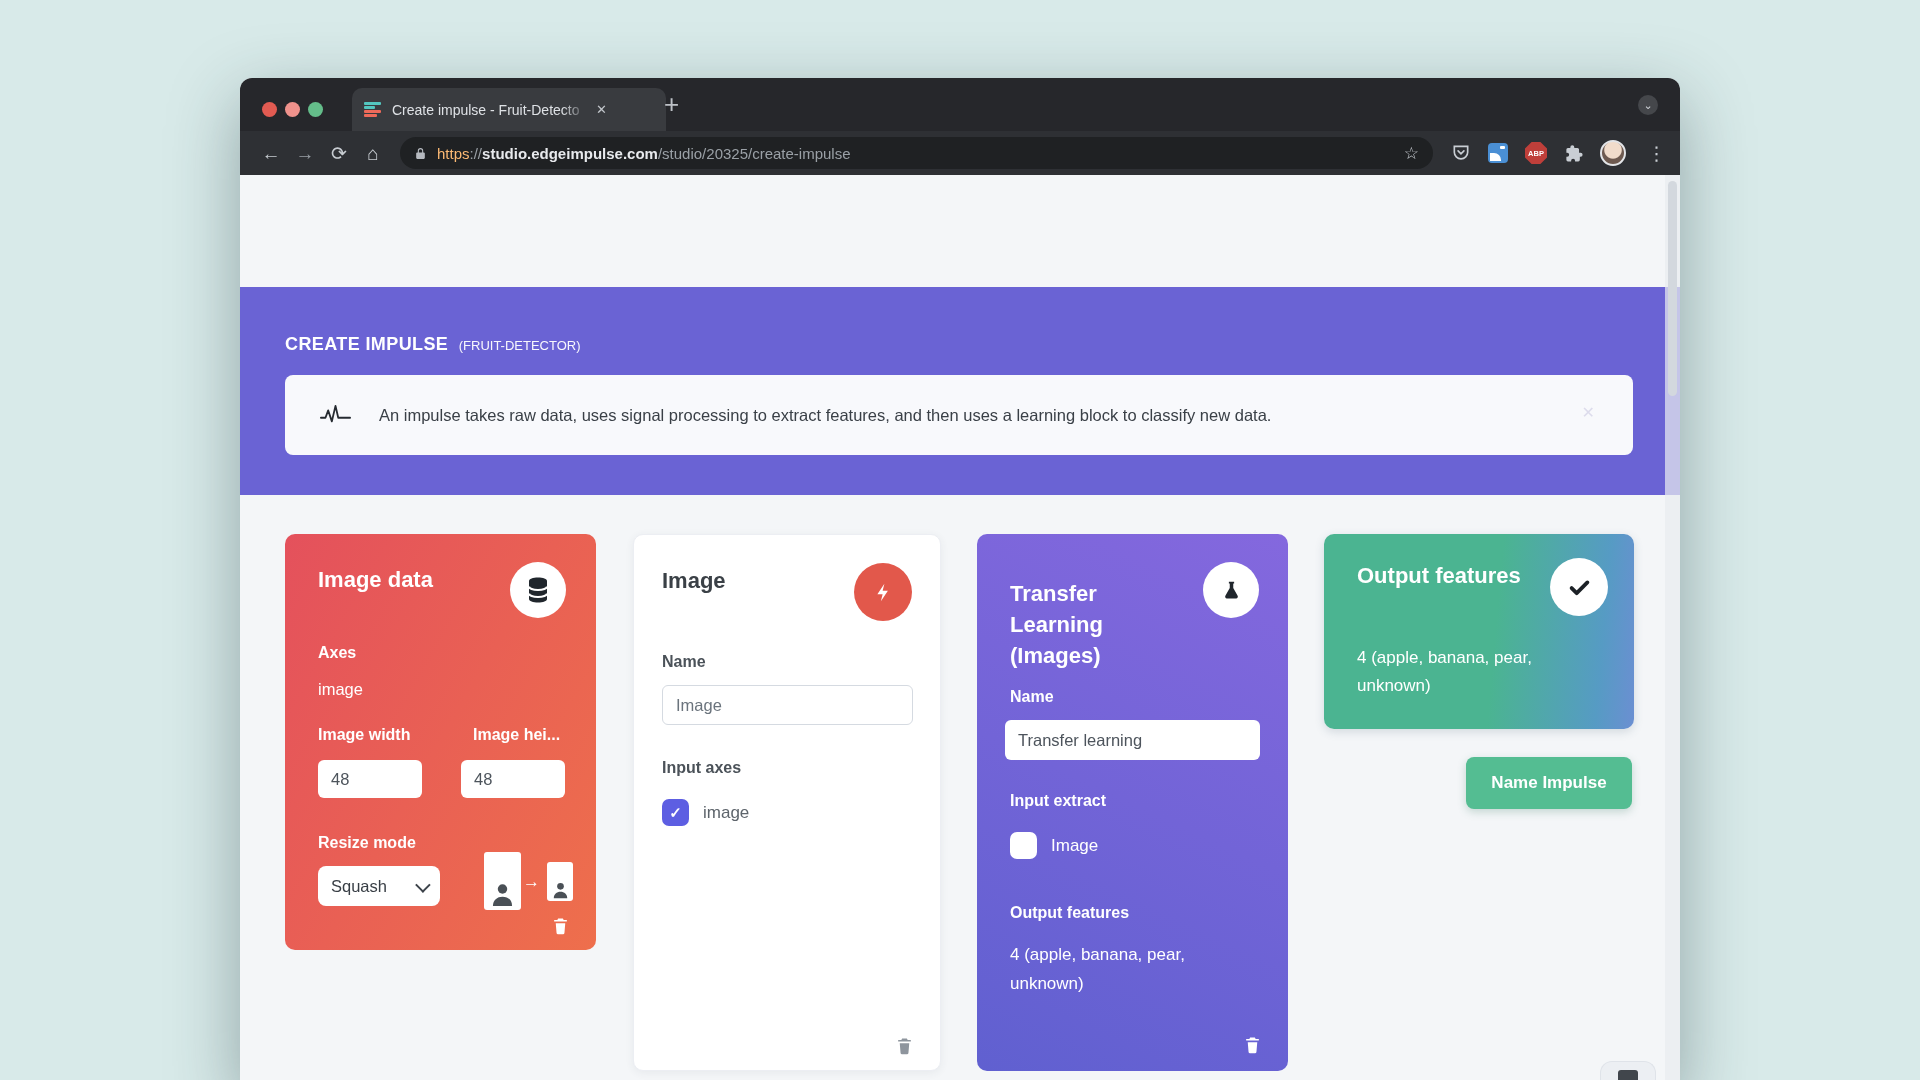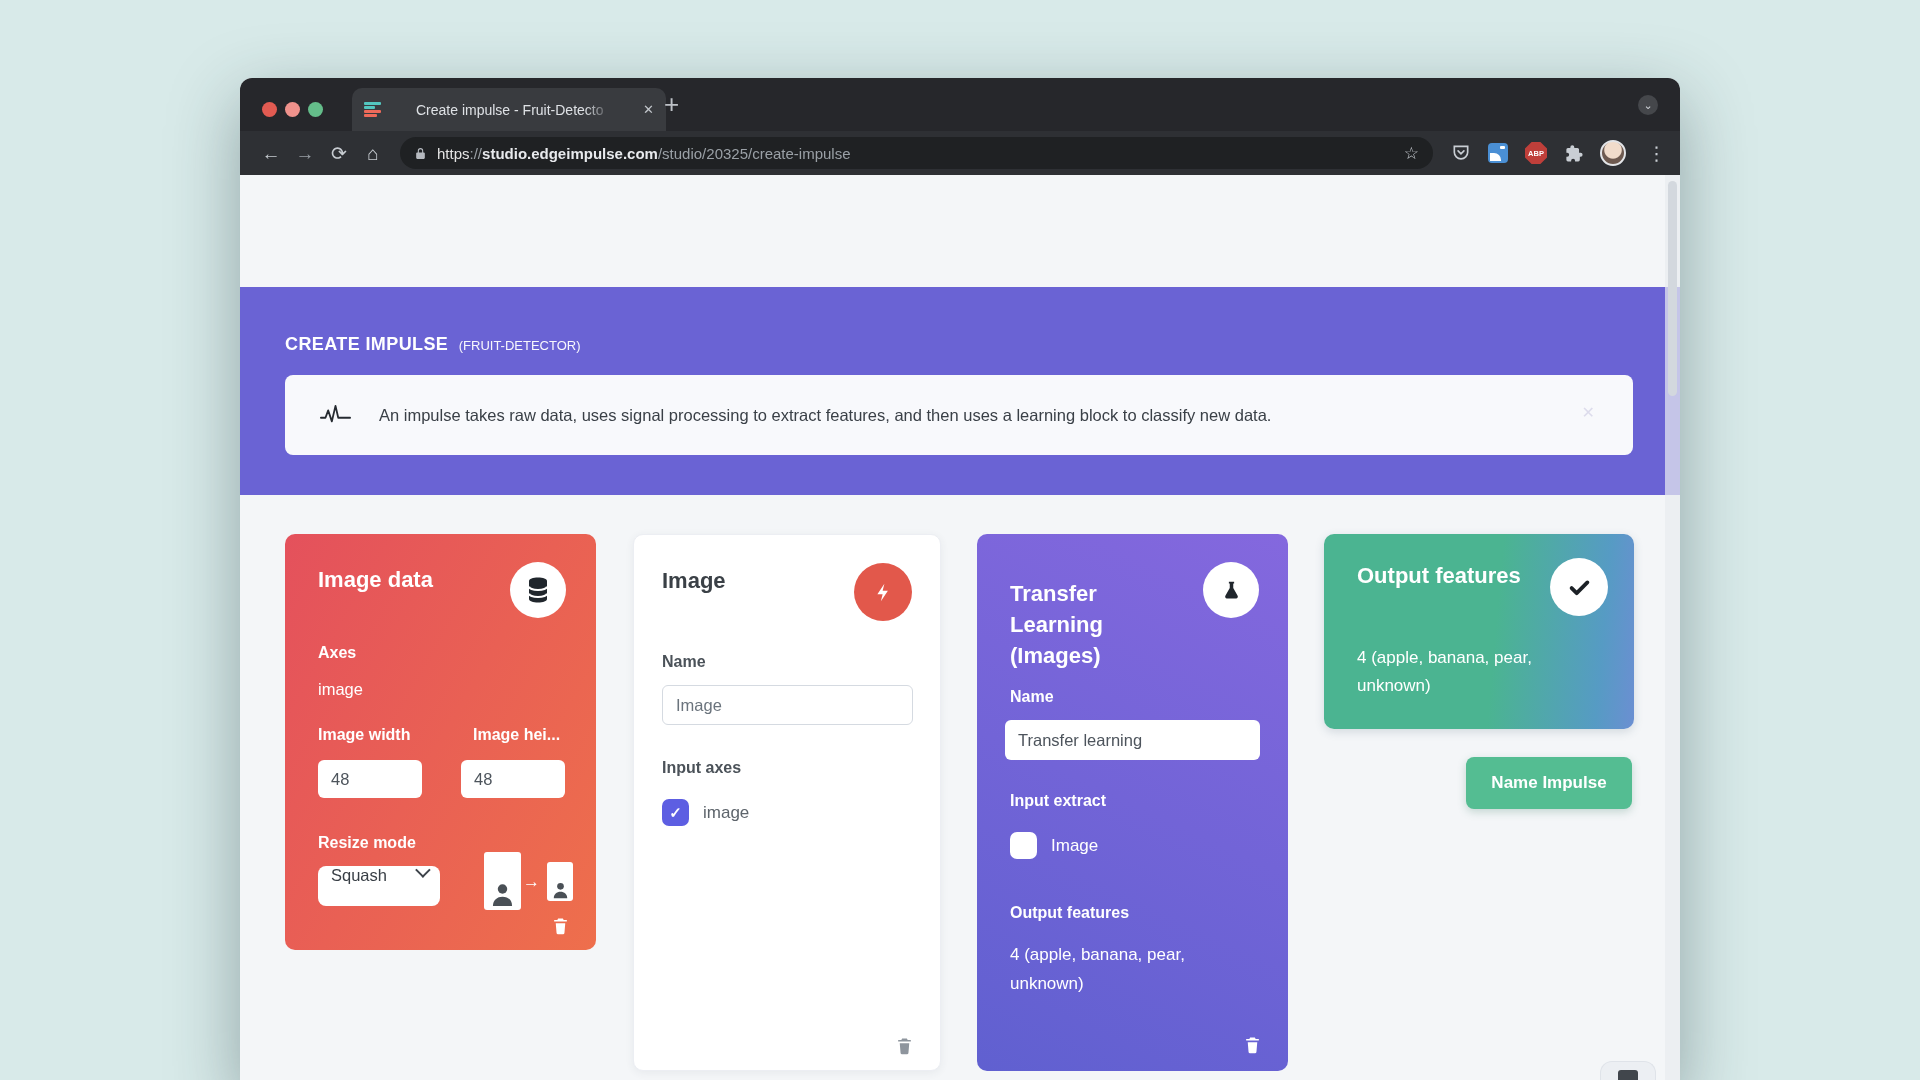--- a/index.html
+++ b/index.html
@@ -17,21 +17,21 @@
   
   .tabstrip{position:relative;height:53px;background:#26272b;}
   .lights{position:absolute;left:22px;top:24px;display:flex;gap:8px;}
   .light{width:15px;height:15px;border-radius:50%;}
   .light.red{background:#e25b52;}
   .light.pink{background:#ef928c;}
   .light.green{background:#64bd8a;}
   .tab{
     position:absolute;left:112px;top:10px;width:290px;height:43px;
     background:#393b3f;border-radius:10px 10px 0 0;
-    display:flex;align-items:center;padding:0 12px;color:#dee1e5;font-size:14px;gap:24px;
+    display:flex;align-items:center;padding:0 12px;color:#dee1e5;font-size:14px;
   }
   .favicon{width:18px;height:15px;display:flex;flex-direction:column;gap:1.5px;flex:none;}
   .favicon i{display:block;height:2.6px;border-radius:1px;}
   .favicon .f1{width:17px;background:#53c6bf;}
   .favicon .f2{width:11px;background:#53c6bf;}
   .favicon .f3{width:17px;background:#ee6a5a;}
   .favicon .f4{width:13px;background:#ee6a5a;}
   .tab-title{margin-left:10px;white-space:nowrap;overflow:hidden;max-width:196px;position:relative;flex:1;}
   .tab-title::after{content:"";position:absolute;right:0;top:0;bottom:0;width:26px;
     background:linear-gradient(90deg,rgba(57,59,63,0),#393b3f);}
@@ -40,21 +40,21 @@
   .tabsearch{position:absolute;right:22px;top:17px;width:20px;height:20px;border-radius:50%;
     background:#45474b;color:#cfd3d8;font-size:11px;display:flex;align-items:center;justify-content:center;}
   
   .toolbar{height:44px;background:#2e3034;display:flex;align-items:center;padding:0 14px;}
   .navbtn{width:34px;text-align:center;color:#c7ccd1;font-size:19px;line-height:1;}
   .navbtn.dim{color:#9aa0a6;}
   .omnibox{flex:1;height:32px;background:#1f2123;border-radius:16px;margin:0 10px;
     display:flex;align-items:center;padding:0 14px;font-size:15px;}
   .omnibox .lock{margin-right:10px;display:flex;}
   .url-light{color:#e8eaed;font-weight:700;}
-  .url-scheme{color:#e5e5e5;}
+  .url-scheme{color:#fdba74;}
   .url-grey{color:#9aa0a6;}
   .omni-star{margin-left:auto;color:#c7ccd1;font-size:17px;}
   .ext{display:flex;align-items:center;gap:17px;margin-left:8px;}
   .pocket{display:flex;}
   .bluext{position:relative;width:20px;height:20px;border-radius:4px;background:#4a8fd4;}
   .bluext::after{content:"";position:absolute;left:2px;bottom:2px;width:11px;height:8px;background:#fff;border-radius:0 7px 0 0;}
   .bluext::before{content:"";position:absolute;right:3px;top:3px;width:5px;height:3px;background:#fff;border-radius:1px;}
   .abp{width:22px;height:22px;background:#bf3f3a;color:#fff;font-size:7.5px;font-weight:700;
     display:flex;align-items:center;justify-content:center;
     clip-path:polygon(30% 0,70% 0,100% 30%,100% 70%,70% 100%,30% 100%,0 70%,0 30%);}
@@ -88,21 +88,21 @@
   .card1{left:45px;width:311px;height:416px;background:linear-gradient(120deg,#e4515c,#ee6f4c);}
   .card2{left:393px;width:308px;height:537px;background:#fff;border:1px solid #eceef3;
     box-shadow:0 2px 8px rgba(60,70,90,.07);color:#3a4046;box-sizing:border-box;}
   .card3{left:737px;width:311px;height:537px;background:linear-gradient(205deg,#8468de,#6060d0);}
   .card4{left:1084px;width:310px;height:195px;background:linear-gradient(95deg,#4bb491 55%,#569bc4 88%,#6b8fd2 100%);
     box-shadow:0 3px 10px rgba(60,90,110,.18);}
   .tinput{position:absolute;background:#fff;border:1px solid #d5dae1;border-radius:6px;
     font-family:"Liberation Sans",sans-serif;font-size:16.5px;color:#4d545c;padding:0 13px;box-sizing:border-box;outline:none;}
   .tinput.noborder{border:none;}
   .selectbox{position:absolute;left:33px;top:332px;width:122px;height:40px;background:#fff;border-radius:8px;
-    display:flex;align-items:flex-start;justify-content:space-between;padding:0 13px;box-sizing:border-box;
+    display:flex;align-items:center;justify-content:space-between;padding:0 13px;box-sizing:border-box;
     color:#383e45;font-size:16.5px;}
   .chev{width:9px;height:9px;border-right:2.5px solid #3c434a;border-bottom:2.5px solid #3c434a;
     transform:rotate(45deg) translateY(-2px);}
   .thumb-big{position:absolute;left:199px;top:318px;width:37px;height:58px;background:#fff;border-radius:3px;
     display:flex;align-items:flex-end;justify-content:center;overflow:hidden;padding:3px;box-sizing:border-box;}
   .thumb-small{position:absolute;left:262px;top:328px;width:26px;height:39px;background:#fff;border-radius:3px;
     display:flex;align-items:flex-end;justify-content:center;overflow:hidden;padding:2px;box-sizing:border-box;}
   .resize-arrow{position:absolute;left:238px;top:338px;color:#fff;font-size:17px;font-weight:700;}
   .note{position:absolute;left:33px;top:418px;width:228px;font-size:16.5px;line-height:27px;}
   .info-badge{display:inline-flex;width:17px;height:17px;border-radius:50%;background:#fff;color:#e8604f;

